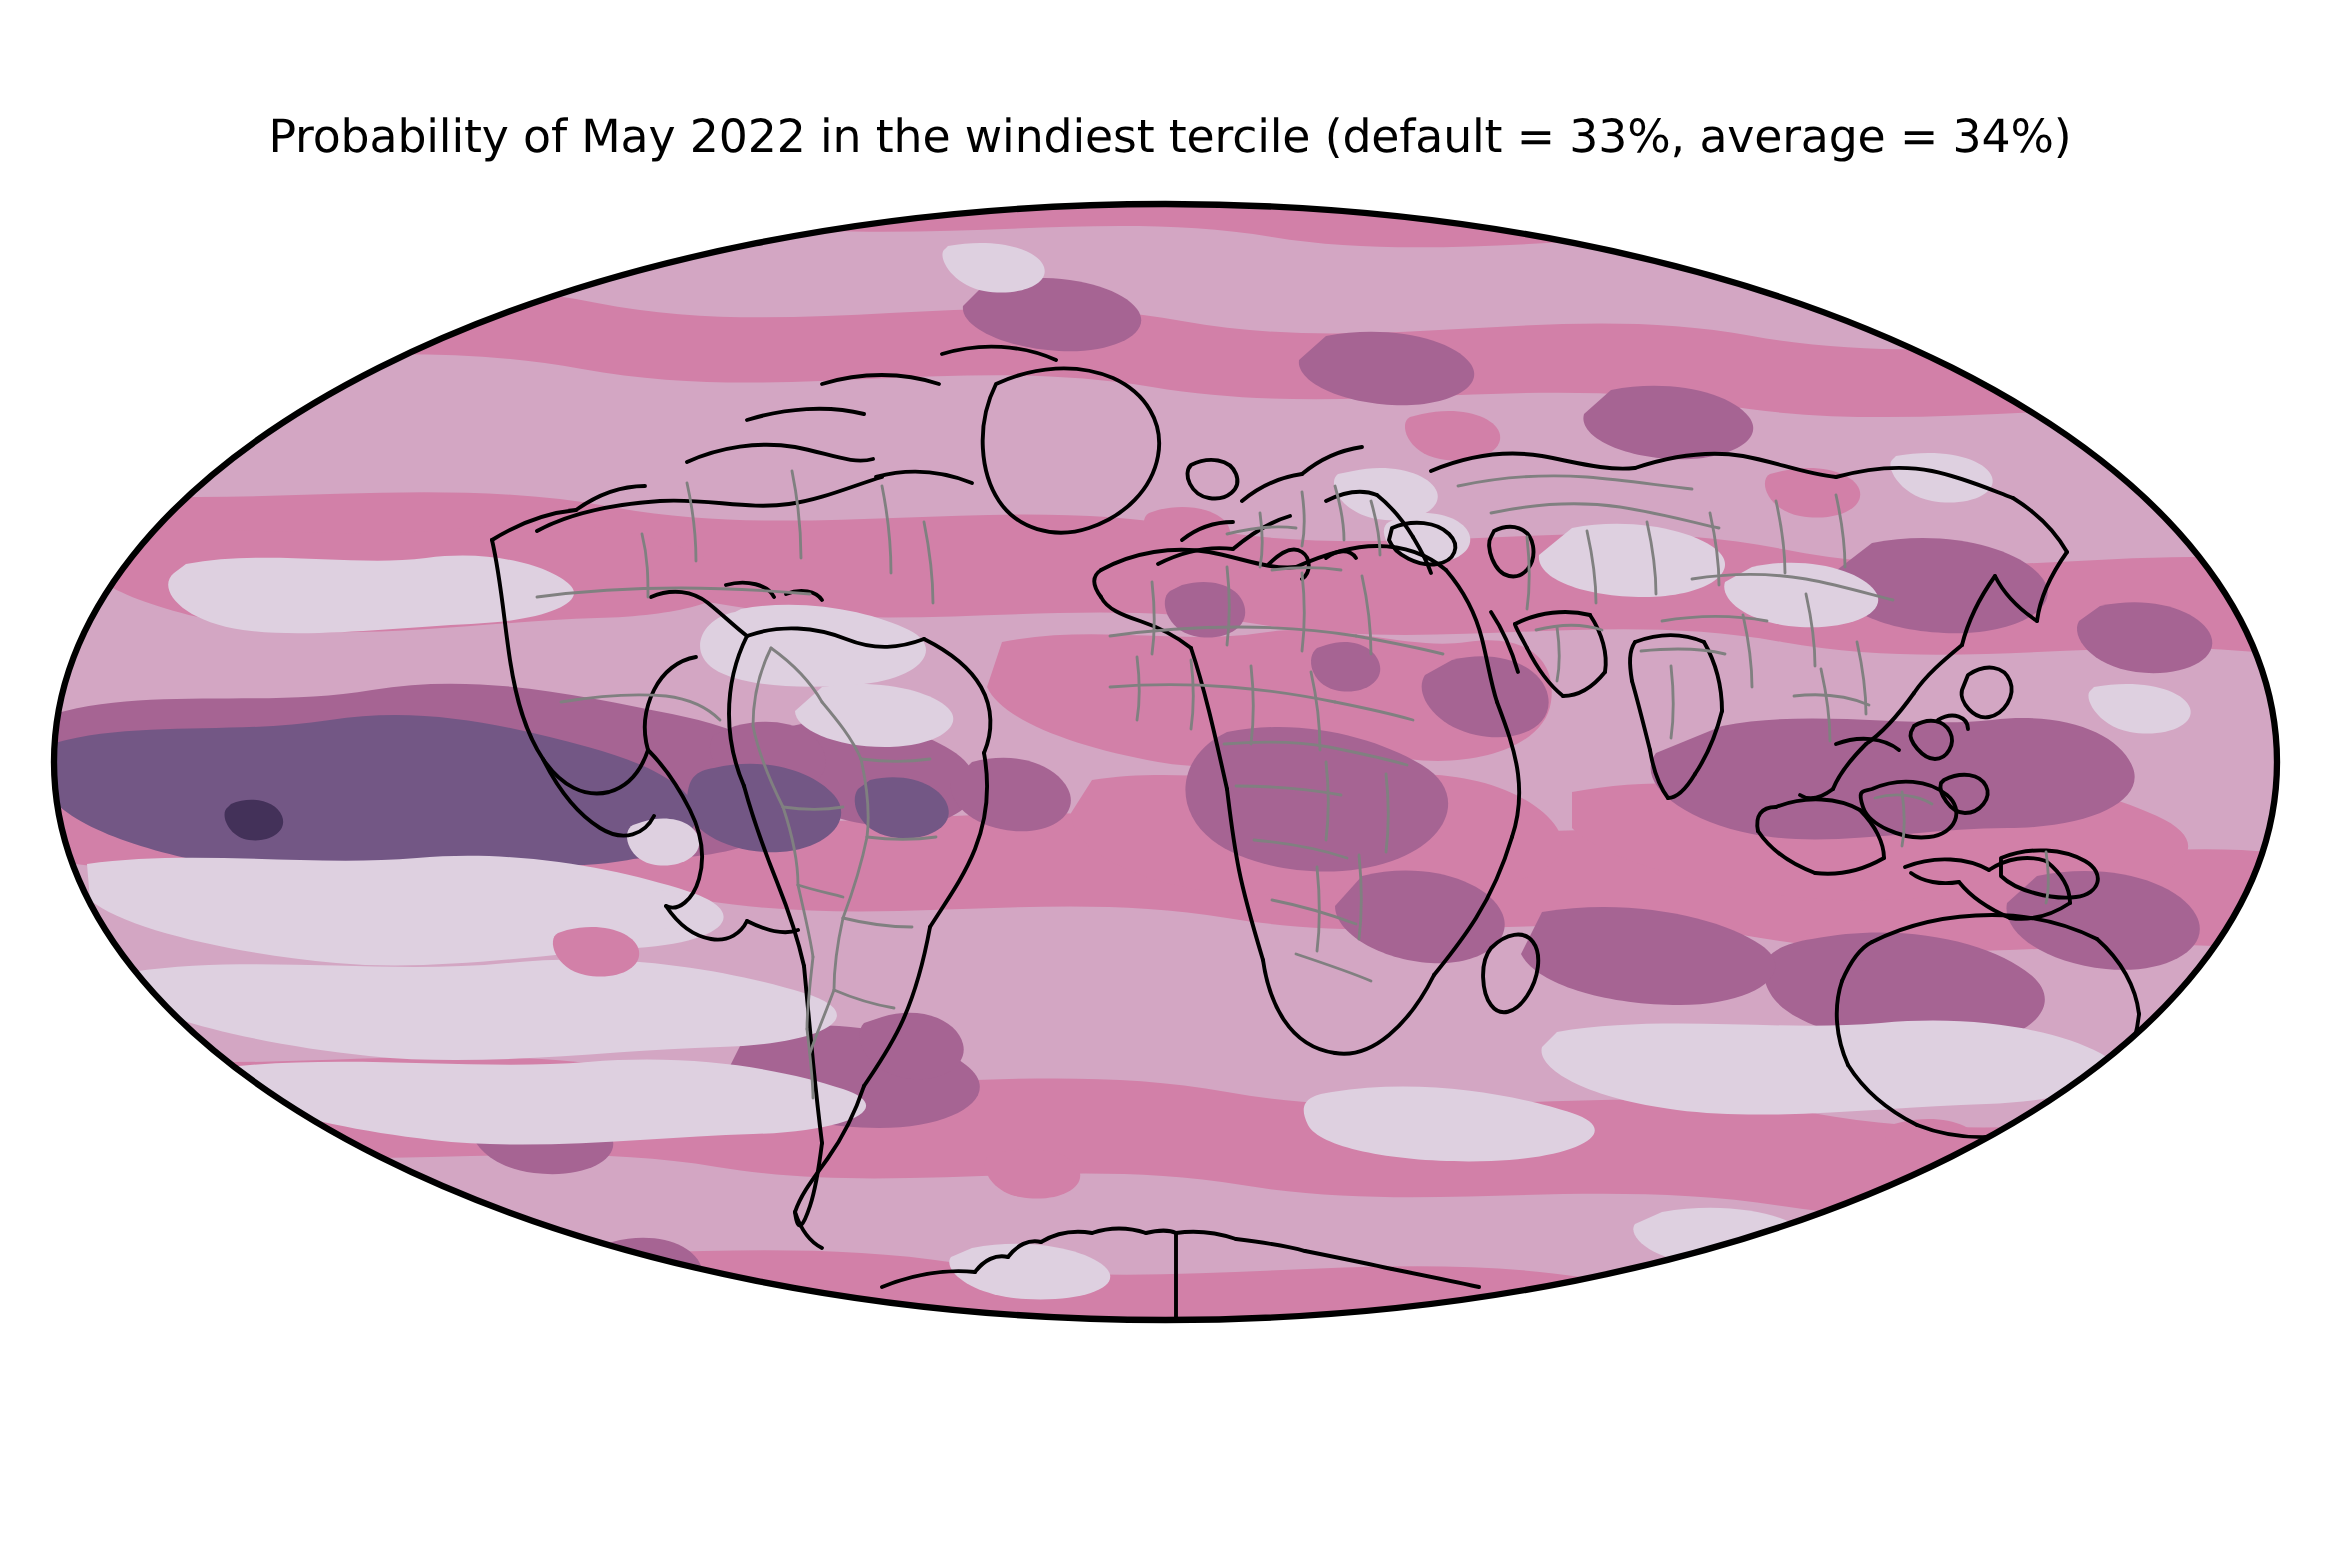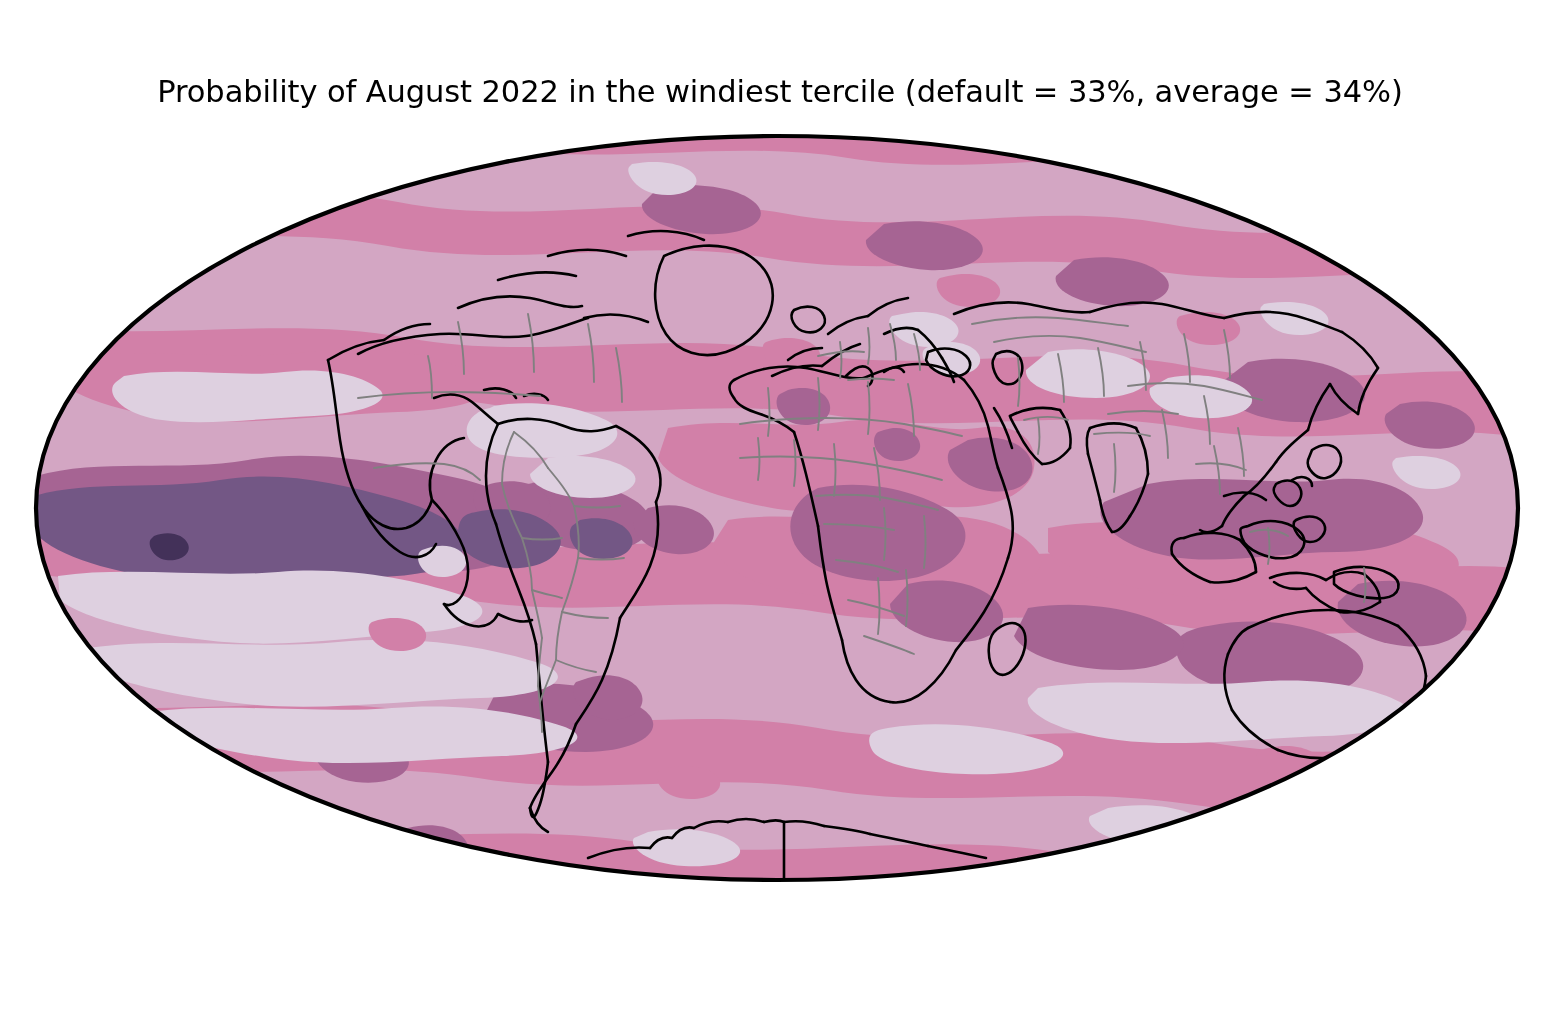--- a/index.html
+++ b/index.html
@@ -52,21 +52,21 @@
     top: 890px;
     width: 1560px;
     height: 141px;
   }
 </style>
 </head>
 <body>
 
 <div id="figure">
 
-  <div id="title">Probability of August 2022 in the windiest tercile (default = 33%, average = 34%)</div>
+  <div id="title">Probability of May 2022 in the windiest tercile (default = 33%, average = 34%)</div>
 
   <div id="map-axes">
     <svg id="map-svg" width="1500" height="762" viewBox="0 0 1500 762">
       <defs>
         <clipPath id="globe-clip">
           <ellipse cx="749" cy="380" rx="741" ry="372"></ellipse>
         </clipPath>
 
       </defs>
 

